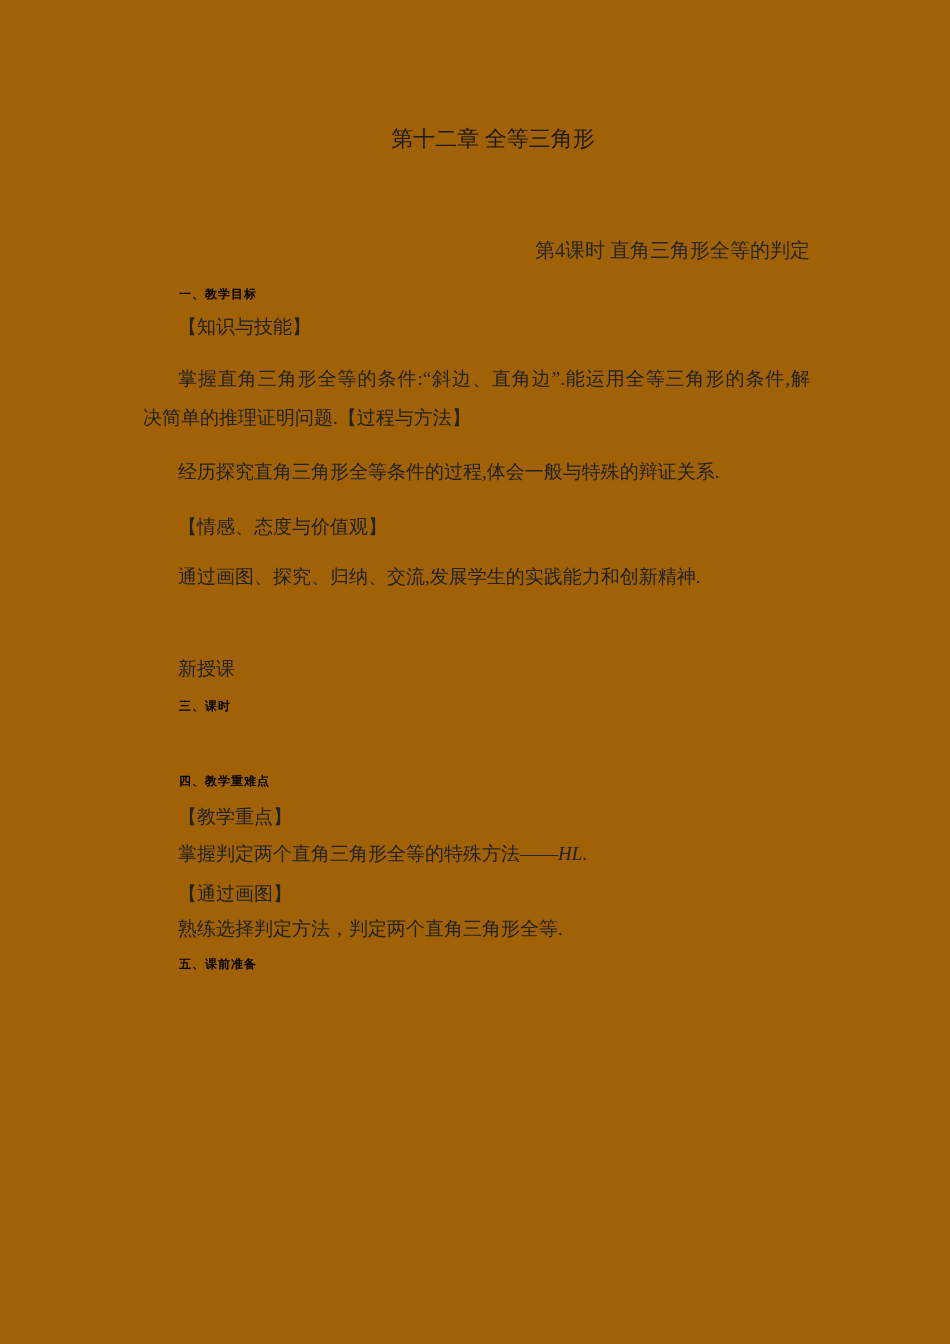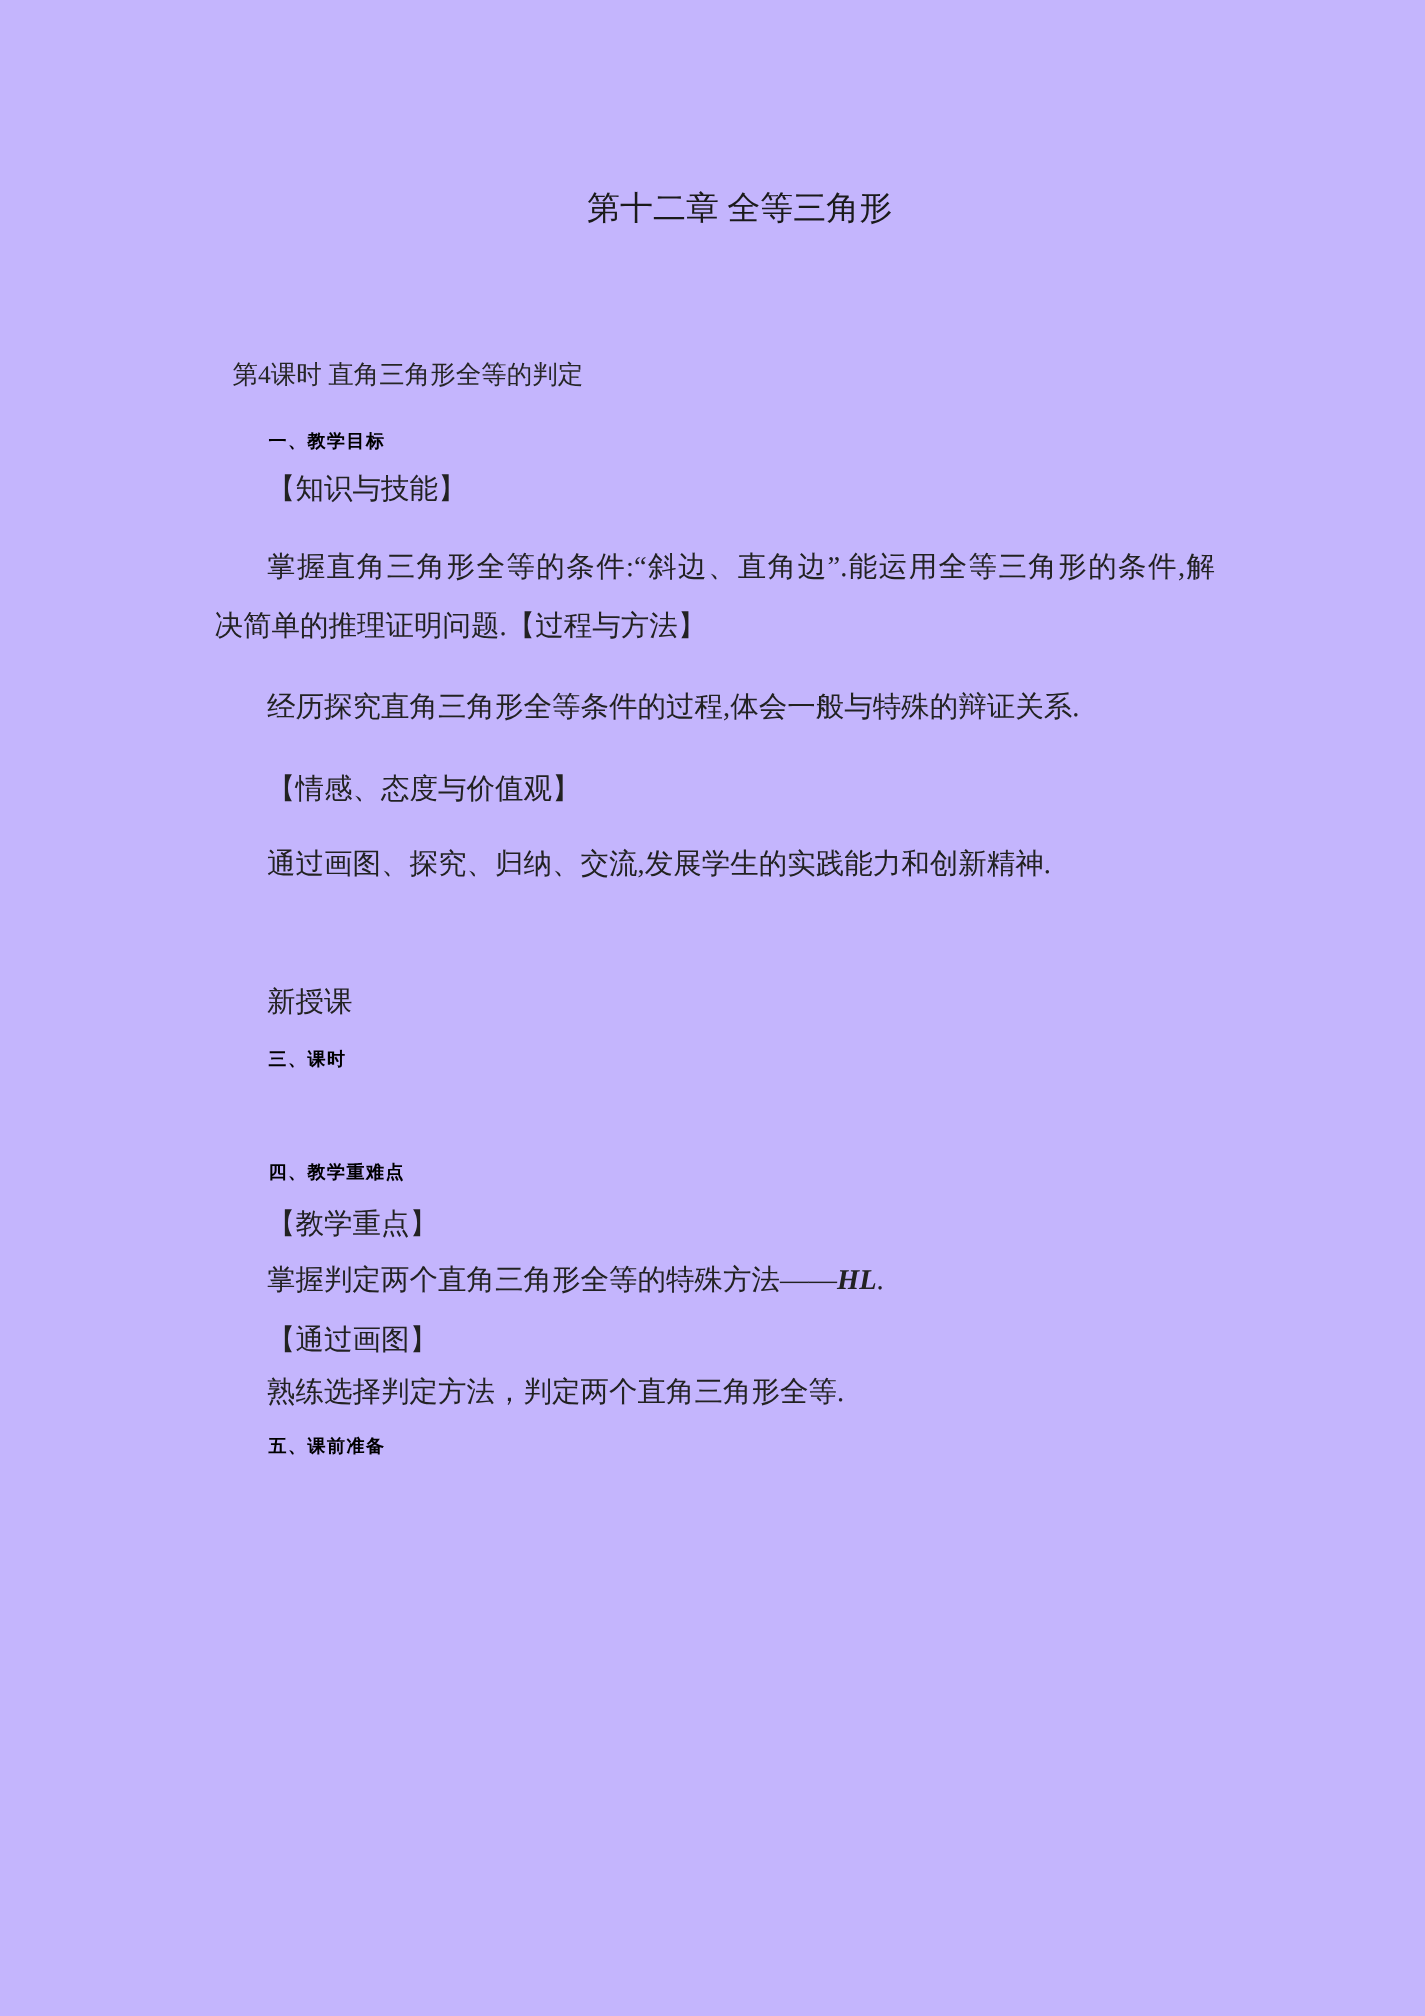--- a/index.html
+++ b/index.html
@@ -4,21 +4,21 @@
 <style>
   html, body {
     margin: 0;
     padding: 0;
     background: #ffffff;
   }
   .page {
     position: relative;
     width: 950px;
     height: 1344px;
-    background: #c4b5fd;
+    background: #a16207;
     overflow: hidden;
     font-family: "Liberation Serif", serif;
   }
   .blk {
     position: absolute;
     left: 143px;
     width: 667px;
     color: #222222;
     font-size: 19px;
     line-height: 24px;
@@ -26,23 +26,23 @@
   }
   .title {
     font-size: 22px;
     line-height: 28px;
     text-align: center;
     color: #1a1a1a;
     padding-left: 33px;
     box-sizing: border-box;
   }
   .subtitle {
-    font-size: 17px;
+    font-size: 20px;
     line-height: 24px;
-    text-align: left;
+    text-align: right;
     color: #262626;
     padding-left: 12px;
     box-sizing: border-box;
   }
   .hd {
     font-family: "Liberation Sans", sans-serif;
     font-weight: 700;
     font-size: 12px;
     line-height: 24px;
     color: #000000;
@@ -61,21 +61,20 @@
     text-align: justify;
     text-align-last: justify;
     white-space: nowrap;
   }
   .para2 .cline {
     white-space: nowrap;
   }
   em.hl {
     font-style: italic;
     font-family: "Liberation Serif", serif;
-    font-weight: bold;
   }
 </style>
 </head>
 <body>
 
 <div class="page">
 
   <div class="blk title" style="top:125px">第十二章 全等三角形</div>
 
 

